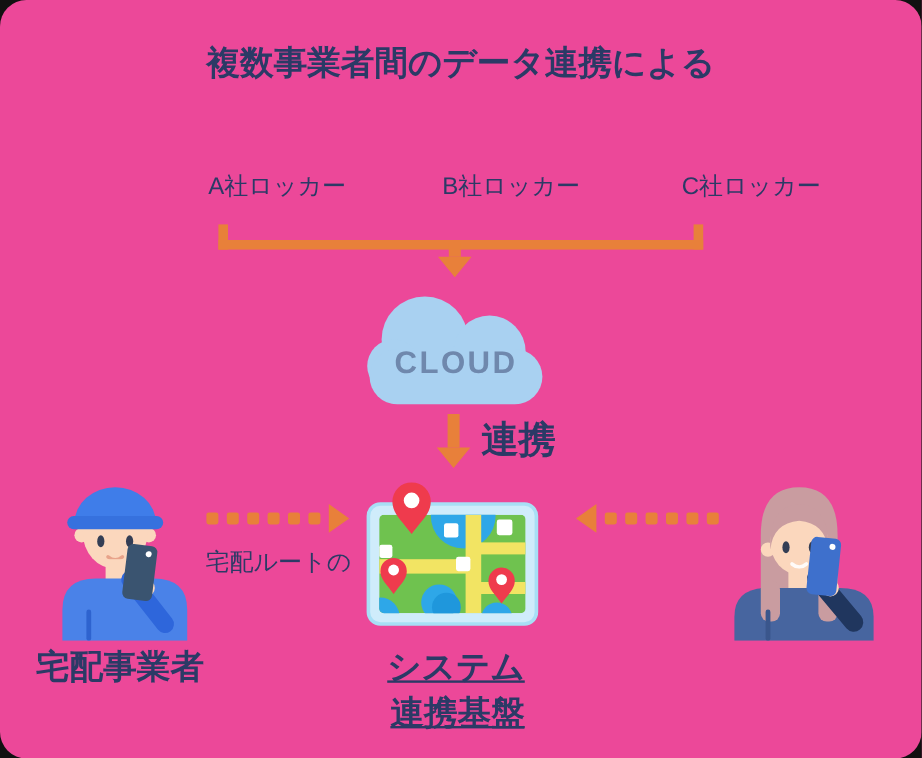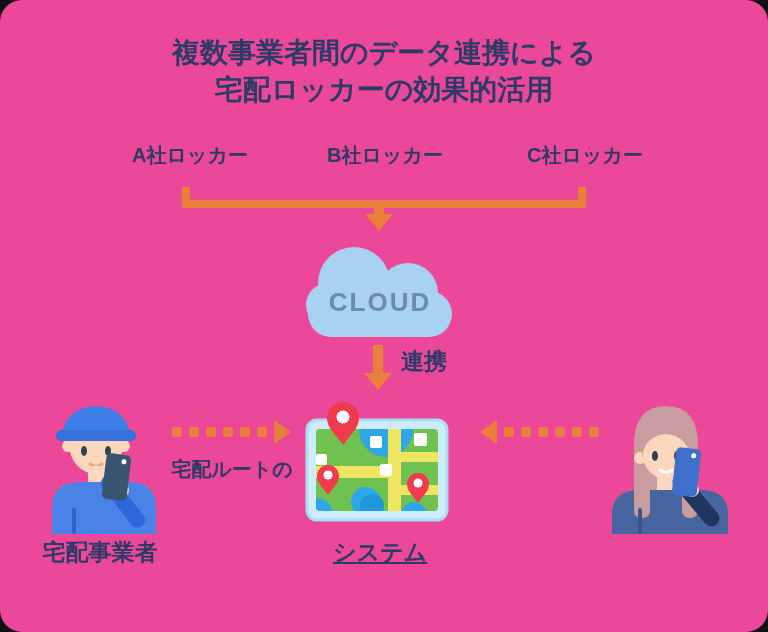--- a/index.html
+++ b/index.html
@@ -14,67 +14,66 @@
     position:relative;width:768px;height:632px;margin:0 auto;
     background:#ec4899;border-radius:22px;overflow:hidden;
   }
   .abs{position:absolute;}
   .title{
     top:34px;left:0;right:0;text-align:center;
     font-size:28px;font-weight:bold;color:var(--navy);line-height:1.33;
   }
   .locker-label{
     top:142px;transform:translateX(-50%);
-    font-size:20px;font-weight:700;color:var(--navy);white-space:nowrap;
+    font-size:20px;font-weight:400;color:var(--navy);white-space:nowrap;margin-left:41px;
   }
   .bracket-bar{left:182px;top:200px;width:404px;height:8px;background:var(--orange);}
   .bracket-tick{top:187px;width:8px;height:21px;background:var(--orange);}
   .arrow-shaft-v{width:10px;background:var(--orange);}
   .arrow-head-down{
     width:0;height:0;
     border-left:14px solid transparent;border-right:14px solid transparent;
     border-top:17px solid var(--orange);
   }
   .linkage-label{
-    left:401px;top:346px;font-size:23px;font-weight:600;color:var(--navy);white-space:nowrap;
+    left:401px;top:346px;font-size:31px;font-weight:600;color:var(--navy);white-space:nowrap;
   }
   .dashed-arrow{display:flex;align-items:center;gap:7px;height:24px;}
   .dash{width:10px;height:10px;border-radius:2px;background:var(--orange);flex:0 0 auto;}
   .dash-head-right{
     width:0;height:0;flex:0 0 auto;
     border-top:12px solid transparent;border-bottom:12px solid transparent;
     border-left:17px solid var(--orange);
   }
   .dash-head-left{
     width:0;height:0;flex:0 0 auto;
     border-top:12px solid transparent;border-bottom:12px solid transparent;
     border-right:17px solid var(--orange);
   }
   .flow-caption{
     top:456px;transform:translateX(-50%);text-align:right;
-    font-size:20px;font-weight:700;color:var(--navy);line-height:1.3;white-space:nowrap;
+    font-size:20px;font-weight:400;color:var(--navy);line-height:1.3;white-space:nowrap;
   }
   .actor-label{
     top:537px;transform:translateX(-50%);text-align:right;
-    font-size:23px;font-weight:bold;color:var(--navy);line-height:1.35;white-space:nowrap;
+    font-size:28px;font-weight:bold;color:var(--navy);line-height:1.35;white-space:nowrap;
   }
   svg text.cloud-word{
     font-family:"Liberation Sans", sans-serif;
     font-size:26px;font-weight:bold;letter-spacing:2px;
     fill:var(--cloud-text);
   }
 </style>
 </head>
 <body>
 
 <div class="card">
 
   <div class="abs title">
     <div>複数事業者間のデータ連携による</div>
-    <div>宅配ロッカーの効果的活用</div>
   </div>
 
   <div class="abs locker-label" style="left:190px;">A社ロッカー</div>
   <div class="abs locker-label" style="left:385px;">B社ロッカー</div>
   <div class="abs locker-label" style="left:585px;">C社ロッカー</div>
 
   <div>
     <div class="abs bracket-tick" style="left:182px;"></div>
     <div class="abs bracket-tick" style="left:578px;"></div>
     <div class="abs bracket-bar"></div>
@@ -167,20 +166,21 @@
     <circle cx="76" cy="96" r="7" fill="#FBD7BD"></circle>
     <g transform="rotate(7 70 83)">
       <rect x="58" y="60" width="25" height="46" rx="5" fill="#3A5470"></rect>
       <circle cx="76" cy="67" r="2.5" fill="#FFFFFF"></circle>
     </g>
   </svg>
   <div class="abs actor-label" style="left:100px;">宅配事業者</div>
 
   <div class="abs actor-label" style="left:380px;text-decoration:underline;">
     <div>システム</div>
+    <div>連携基盤</div>
   </div>
 
   <svg class="abs" style="left:610px;top:394px;" width="120" height="140" viewBox="0 0 120 140">
     <path d="M 24 122 V 52 Q 24 12 56 12 Q 88 12 88 52 V 122 Q 88 128 82 128 H 30 Q 24 128 24 122 Z" fill="#C99CA0"></path>
     <circle cx="30" cy="64" r="6" fill="#FBD7BD"></circle>
     <circle cx="82" cy="64" r="6" fill="#FBD7BD"></circle>
     <ellipse cx="56" cy="58" rx="24" ry="27" fill="#FBD7BD"></ellipse>
     <path d="M 32 64 Q 30 28 56 26 Q 82 28 80 64 Q 78 42 56 40 Q 34 42 32 64 Z" fill="#C99CA0"></path>
     <ellipse cx="45" cy="62" rx="3" ry="5" fill="#343E55"></ellipse>
     <ellipse cx="67" cy="62" rx="3" ry="5" fill="#343E55"></ellipse>

